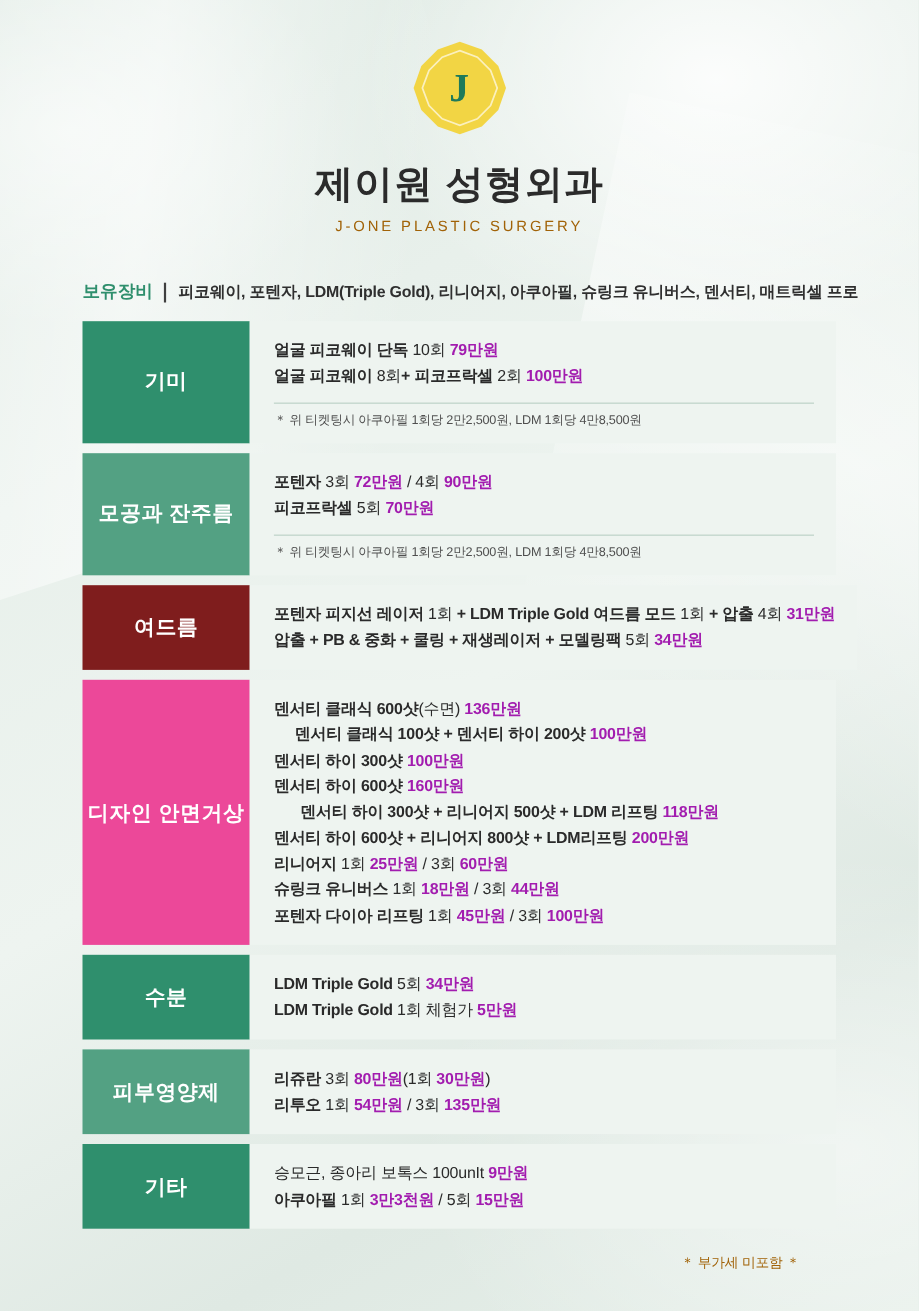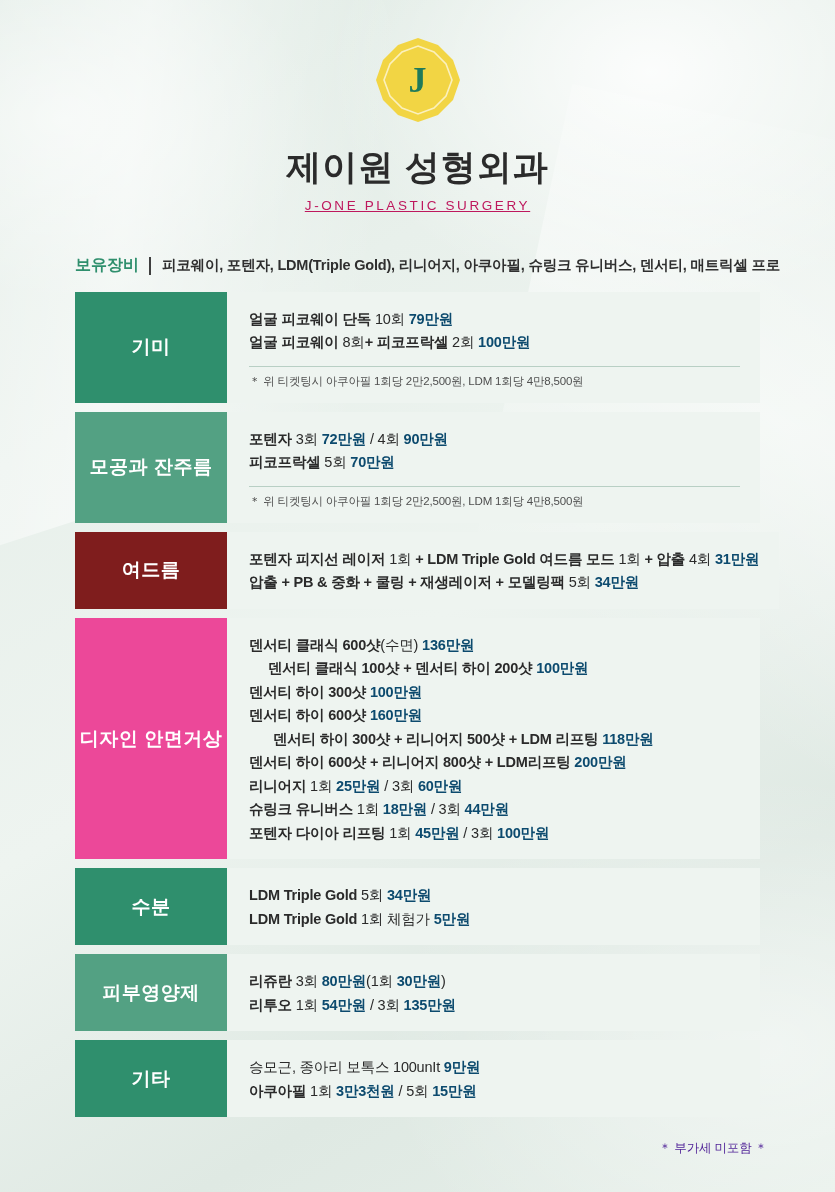--- a/index.html
+++ b/index.html
@@ -80,23 +80,22 @@
   .clinic-name {
     margin-top: 18px;
     font-size: 35px;
     font-weight: bold;
     color: #2b2b2b;
     letter-spacing: 1px;
   }
   .clinic-name-en {
     margin-top: 7px;
     font-size: 13.5px;
-    color: #be185d;
+    color: #a16207;
     letter-spacing: 2.6px;
-    text-decoration: underline;
   }
 
   
   .equip {
     margin: 42px 0 0 0;
     padding: 0 75px;
     display: flex;
     align-items: center;
   }
   .equip-label {
@@ -150,38 +149,38 @@
     justify-content: center;
   }
   .line {
     font-size: 14.5px;
     color: #2a2a2a;
     line-height: 1.62;
     white-space: nowrap;
     letter-spacing: -0.2px;
   }
   .price {
-    color: #0c4a6e;
+    color: #a21caf;
     font-weight: bold;
   }
   .note-sep {
     border-top: 1px solid #b8cfc4;
     margin: 11px 0 7px 0;
   }
   .note {
     font-size: 11.5px;
     color: #4f4f4f;
     letter-spacing: -0.2px;
     white-space: nowrap;
   }
   .footnote {
-    padding: 14px 68px 0 0;
+    padding: 14px 108px 0 0;
     text-align: right;
     font-size: 12.5px;
-    color: #4c1d95;
+    color: #a16207;
     letter-spacing: -0.2px;
     margin-left: 36px;
   }
 </style>
 </head>
 <body>
 
 <div class="page"></div>
 
 <div class="content">

